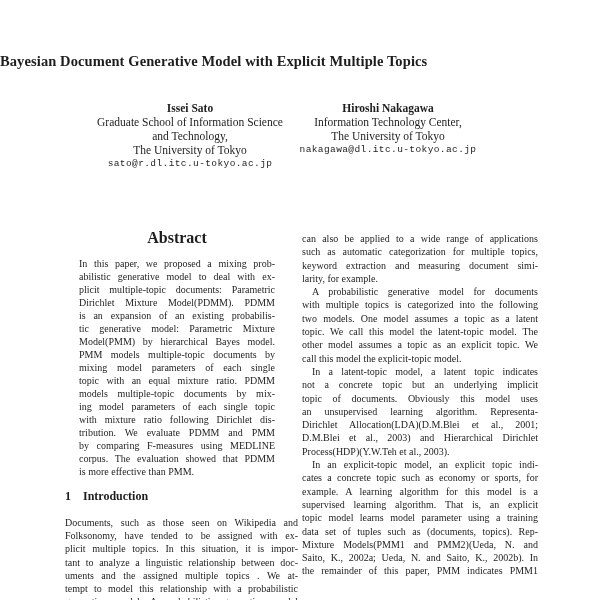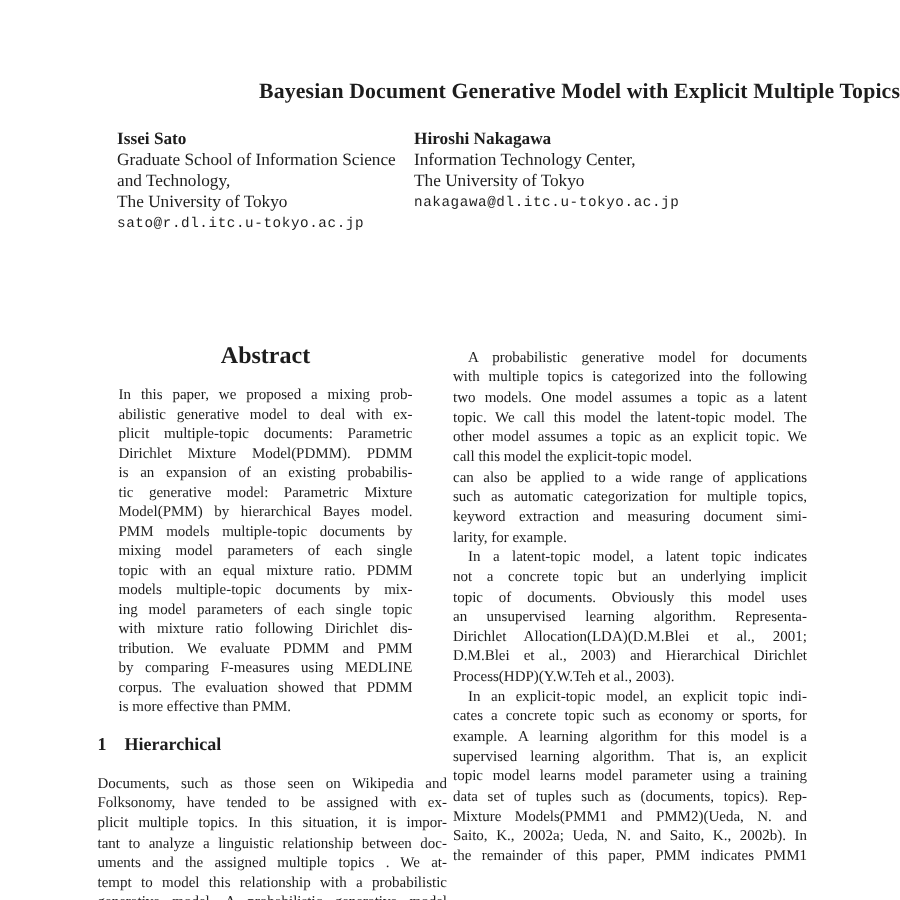--- a/index.html
+++ b/index.html
@@ -2,24 +2,24 @@
 <html><head>
 <meta charset="utf-8">
 <style>
   html,body{margin:0;padding:0;}
   .page{
     position:relative;width:600px;height:600px;background:#ffffff;
     overflow:hidden;color:#1d1d1d;
     font-family:"Liberation Serif","DejaVu Serif",serif;
   }
   .title{
-    position:absolute;top:53px;left:0;width:600px;text-align:right;
+    position:absolute;top:53px;left:0;width:600px;text-align:left;
     font-size:14.5px;font-weight:bold;letter-spacing:0.1px;
   }
-  .author{position:absolute;top:86px;}
+  .author{position:absolute;top:101px;text-align:center;}
   .author.left{left:78px;width:224px;}
   .author.right{left:276px;width:224px;}
   .author .name{font-weight:bold;font-size:11.5px;line-height:14px;}
   .author .affil{font-size:11.5px;line-height:14px;}
   .author .email{
     font-family:Liberation Mono, monospace;
     font-size:9.5px;line-height:14px;letter-spacing:0.4px;white-space:nowrap;
   }
   .abstract-heading{
     position:absolute;left:79px;top:229px;width:196px;text-align:center;
@@ -78,49 +78,49 @@
         <div class="tline">ing model parameters of each single topic</div>
         <div class="tline">with mixture ratio following Dirichlet dis-</div>
         <div class="tline">tribution. We evaluate PDMM and PMM</div>
         <div class="tline">by comparing F-measures using MEDLINE</div>
         <div class="tline">corpus. The evaluation showed that PDMM</div>
         <div class="tline endline">is more effective than PMM.</div>
       </div>
     </div>
 
   <div class="section-heading">
-    <span class="num">1</span><span>Hierarchical</span>
+    <span class="num">1</span><span>Introduction</span>
   </div>
 
   <div class="intro-body">
       <div class="para">
         <div class="tline">Documents, such as those seen on Wikipedia and</div>
         <div class="tline">Folksonomy, have tended to be assigned with ex-</div>
         <div class="tline">plicit multiple topics. In this situation, it is impor-</div>
         <div class="tline">tant to analyze a linguistic relationship between doc-</div>
         <div class="tline">uments and the assigned multiple topics . We at-</div>
         <div class="tline">tempt to model this relationship with a probabilistic</div>
         <div class="tline">generative model. A probabilistic generative model</div>
       </div>
     </div>
 
   <div class="right-body">
       <div class="para">
+        <div class="tline">can also be applied to a wide range of applications</div>
+        <div class="tline">such as automatic categorization for multiple topics,</div>
+        <div class="tline">keyword extraction and measuring document simi-</div>
+        <div class="tline endline">larity, for example.</div>
+      </div>
+      <div class="para">
         <div class="tline indent">A probabilistic generative model for documents</div>
         <div class="tline">with multiple topics is categorized into the following</div>
         <div class="tline">two models. One model assumes a topic as a latent</div>
         <div class="tline">topic. We call this model the latent-topic model. The</div>
         <div class="tline">other model assumes a topic as an explicit topic. We</div>
         <div class="tline endline">call this model the explicit-topic model.</div>
-      </div>
-      <div class="para">
-        <div class="tline">can also be applied to a wide range of applications</div>
-        <div class="tline">such as automatic categorization for multiple topics,</div>
-        <div class="tline">keyword extraction and measuring document simi-</div>
-        <div class="tline endline">larity, for example.</div>
       </div>
       <div class="para">
         <div class="tline indent">In a latent-topic model, a latent topic indicates</div>
         <div class="tline">not a concrete topic but an underlying implicit</div>
         <div class="tline">topic of documents. Obviously this model uses</div>
         <div class="tline">an unsupervised learning algorithm. Representa-</div>
         <div class="tline">Dirichlet Allocation(LDA)(D.M.Blei et al., 2001;</div>
         <div class="tline">D.M.Blei et al., 2003) and Hierarchical Dirichlet</div>
         <div class="tline endline">Process(HDP)(Y.W.Teh et al., 2003).</div>
       </div>

